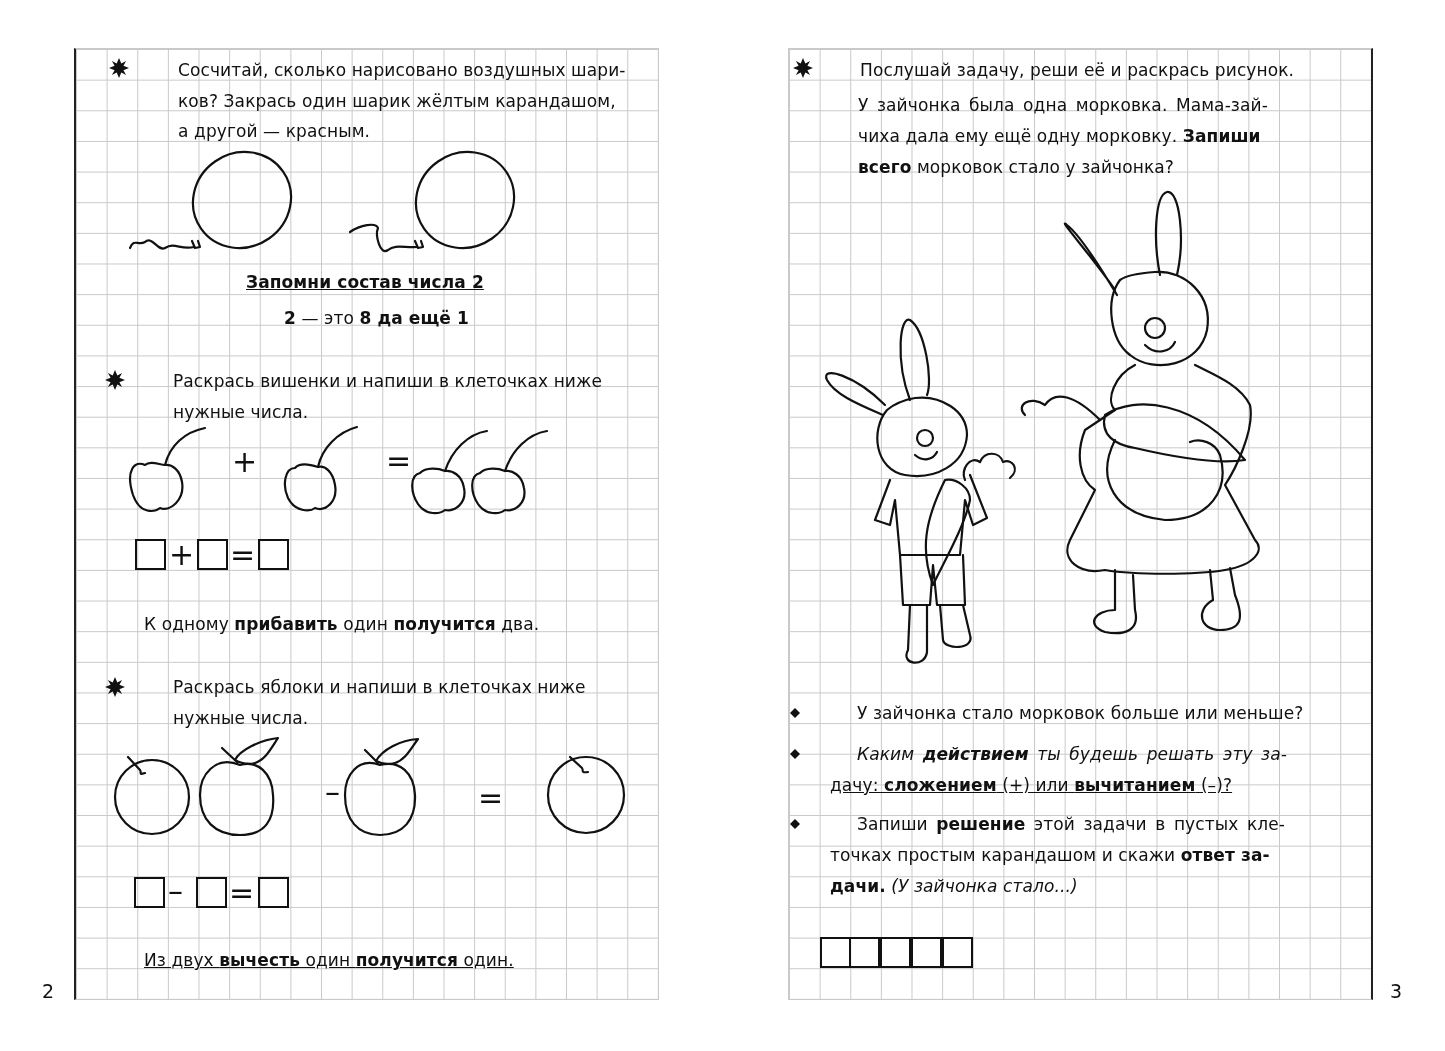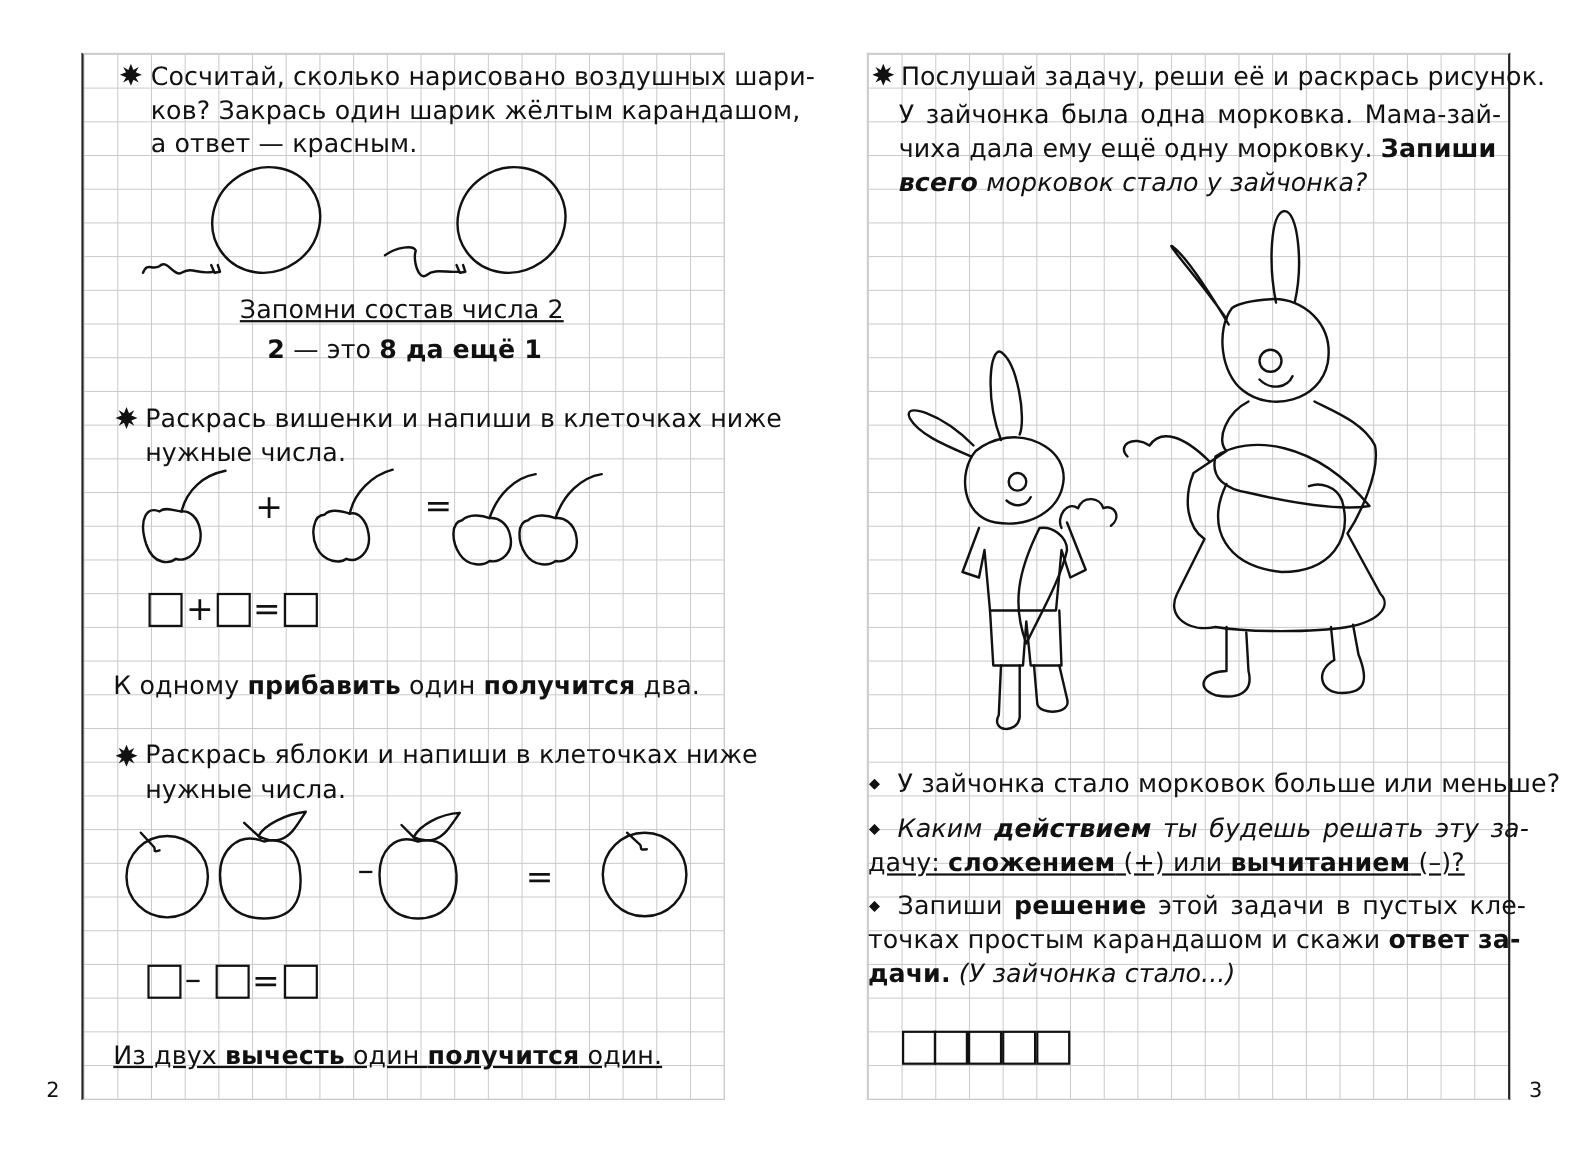--- a/index.html
+++ b/index.html
@@ -14,56 +14,56 @@
       background-image:
         linear-gradient(to right, #c9c9c9 1px, transparent 1px),
         linear-gradient(to bottom, #c9c9c9 1px, transparent 1px);
       background-size: 30.63px 30.65px;
       border-top: 1px solid #c9c9c9;
       border-bottom: 1px solid #c9c9c9;
     }
     #page-left { left: 74px; border-left: 2px solid #222; border-right: 1px solid #c9c9c9; background-position: 0 0; }
     #page-right { left: 788px; border-right: 2px solid #222; border-left: 1px solid #c9c9c9; }
     .page-num { position: absolute; top: 980px; font-size: 19px; }
-    .t { position: absolute; font-size: 23px; line-height: 30.65px; white-space: nowrap; letter-spacing: 0.1px; }
+    .t { position: absolute; font-size: 17px; line-height: 30.65px; white-space: nowrap; letter-spacing: 0.1px; padding-left: 41px; }
     .star { position: absolute; width: 20px; height: 20px; }
     b { font-weight: bold; }
     .box { position: absolute; width: 28px; height: 28px; border: 2px solid #111; box-sizing: border-box; }
     .op { position: absolute; font-size: 30px; line-height: 30px; }
     svg.ill { position: absolute; overflow: visible; }
     .ill path, .ill ellipse, .ill circle { fill: none; stroke: #111; stroke-width: 2.2; stroke-linecap: round; stroke-linejoin: round; }
     .ansbox { position: absolute; top: 937px; height: 31px; width: 31px; border: 2px solid #111; box-sizing: border-box; }
   </style>
 </head>
 <body>
 
 <div id="page-left" class="page"></div>
 <div class="page-num" style="left:42px;">2</div>
 
 <svg class="star" style="left:109px;top:58px;" viewBox="0 0 20 20">
   <polygon points="10,0 12.3,5.6 17.1,2.9 14.4,7.7 20,10 14.4,12.3 17.1,17.1 12.3,14.4 10,20 7.7,14.4 2.9,17.1 5.6,12.3 0,10 5.6,7.7 2.9,2.9 7.7,5.6" fill="#111"></polygon>
 </svg>
 <div class="t" style="left:137px;top:55px;">Сосчитай, сколько нарисовано воздушных шари-</div>
 <div class="t" style="left:137px;top:86px;text-align:right;">ков? Закрась один  шарик жёлтым карандашом,</div>
-<div class="t" style="left:137px;top:116px;">а ответ — красным.</div>
+<div class="t" style="left:137px;top:116px;">а другой — красным.</div>
 
 <svg class="ill" style="left:120px;top:150px;" width="420" height="110">
   <g>
     <ellipse cx="122" cy="50" rx="50" ry="47" transform="rotate(-35 122 50)"></ellipse>
     <path d="M72 91 l3 7 l5 -1 l-2 -6"></path>
     <path d="M74 97 C 60 100, 55 92, 45 98 C 38 102, 32 85, 25 92 C 18 96, 14 88, 10 98"></path>
   </g>
   <g>
     <ellipse cx="345" cy="50" rx="50" ry="47" transform="rotate(-35 345 50)"></ellipse>
     <path d="M295 91 l3 7 l5 -1 l-2 -6"></path>
     <path d="M297 97 C 285 98, 275 94, 268 100 C 260 106, 255 85, 258 78 C 256 72, 240 75, 230 82"></path>
   </g>
 </svg>
 
-<div class="t" style="left:218px;top:267px;font-weight:normal;text-decoration:underline;text-align:right;">Запомни состав числа 2</div>
+<div class="t" style="left:205px;top:267px;font-weight:bold;text-decoration:underline;text-align:right;">Запомни состав числа 2</div>
 <div class="t" style="left:243px;top:303px;"><b>2</b><span> — это </span><b>8 да ещё 1</b></div>
 
 <svg class="star" style="left:105px;top:370px;" viewBox="0 0 20 20">
   <polygon points="10,0 12.3,5.6 17.1,2.9 14.4,7.7 20,10 14.4,12.3 17.1,17.1 12.3,14.4 10,20 7.7,14.4 2.9,17.1 5.6,12.3 0,10 5.6,7.7 2.9,2.9 7.7,5.6" fill="#111"></polygon>
 </svg>
 <div class="t" style="left:132px;top:366px;">Раскрась вишенки и напиши в клеточках ниже</div>
 <div class="t" style="left:132px;top:397px;">нужные числа.</div>
 
 <svg class="ill" style="left:100px;top:420px;" width="460" height="100">
   <g>
@@ -133,21 +133,21 @@
 
 <div id="page-right" class="page"></div>
 <div class="page-num" style="left:1390px;">3</div>
 
 <svg class="star" style="left:793px;top:58px;" viewBox="0 0 20 20">
   <polygon points="10,0 12.3,5.6 17.1,2.9 14.4,7.7 20,10 14.4,12.3 17.1,17.1 12.3,14.4 10,20 7.7,14.4 2.9,17.1 5.6,12.3 0,10 5.6,7.7 2.9,2.9 7.7,5.6" fill="#111"></polygon>
 </svg>
 <div class="t" style="left:819px;top:55px;">Послушай задачу, реши её и раскрась рисунок.</div>
 <div class="t" style="left:817px;top:90px;word-spacing:3px;">У зайчонка была одна морковка. Мама-зай-</div>
 <div class="t" style="left:817px;top:121px;"><span>чиха дала ему ещё одну морковку. </span><b>Запиши</b></div>
-<div class="t" style="left:817px;top:152px;font-style:italic;"><b>всего</b><span> морковок стало у зайчонка?</span></div>
+<div class="t" style="left:817px;top:152px;"><b>всего</b><span> морковок стало у зайчонка?</span></div>
 
 <svg class="ill" style="left:815px;top:180px;" width="500" height="490" viewBox="0 0 500 490">
   <g>
     <path d="M70 225 C 40 195, 5 185, 12 200 C 20 215, 45 225, 68 235"></path>
     <path d="M95 220 C 80 180, 85 135, 95 140 C 110 150, 118 200, 112 215"></path>
     <path d="M72 230 C 55 250, 60 290, 90 295 C 120 300, 150 285, 152 255 C 152 230, 125 215, 100 218 C 88 220, 78 225, 72 230 Z"></path>
     <circle cx="110" cy="258" r="8"></circle>
     <path d="M100 275 C 108 282, 118 280, 122 272"></path>
     <path d="M75 300 L 60 340 L 75 345 L 80 320 L 85 375 L 145 375 L 150 320 L 158 345 L 172 338 L 155 295"></path>
     <path d="M85 375 L 88 425 L 115 425 L 118 385 L 122 425 L 150 425 L 148 375"></path>

